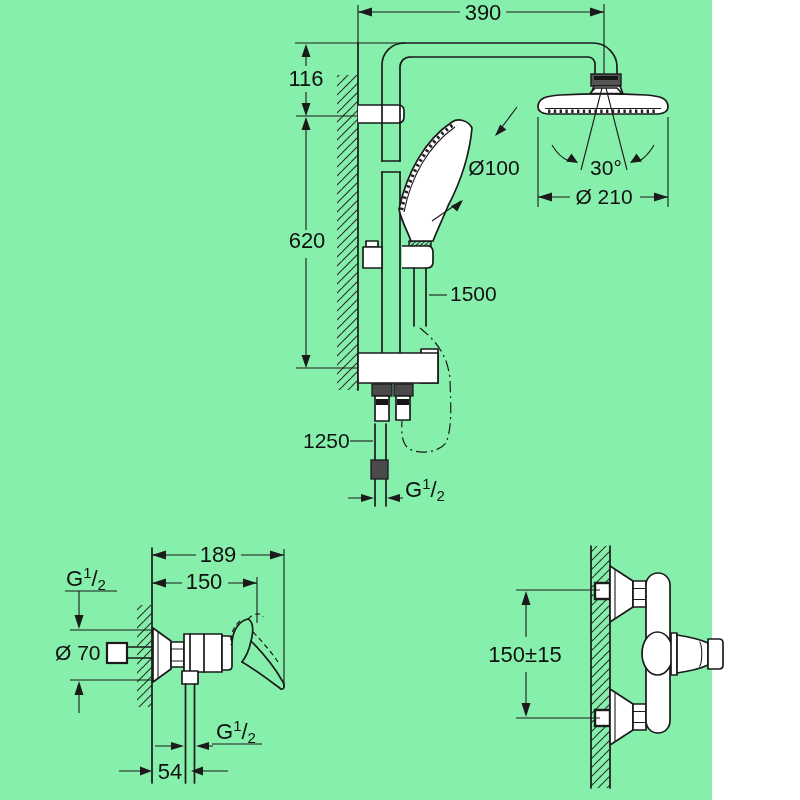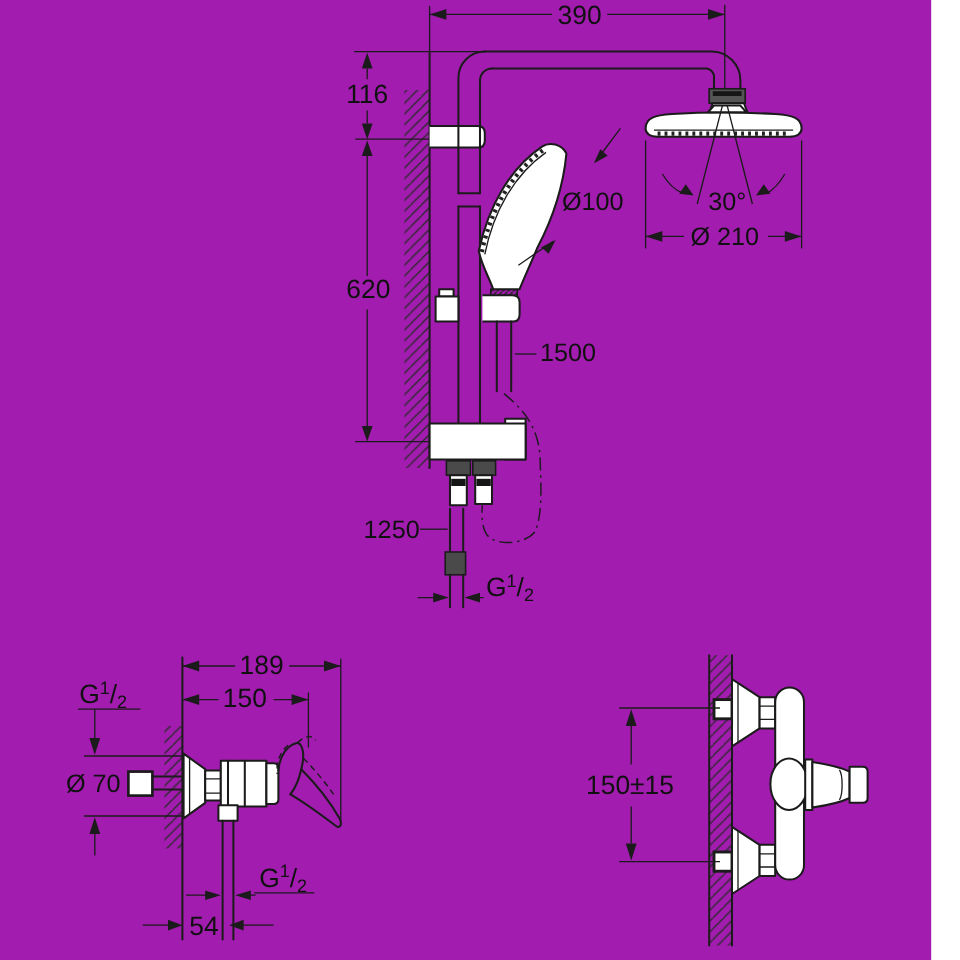--- a/index.html
+++ b/index.html
@@ -1,16 +1,16 @@
 <!DOCTYPE html>
 <html><head>
 <meta charset="utf-8">
 <style>
   html,body{margin:0;padding:0;background:#fff;}
-  .stage{position:relative;width:776px;height:800px;background:#a21caf;font-family:"Liberation Sans",sans-serif;}
+  .stage{position:relative;width:712px;height:800px;background:#86efac;font-family:"Liberation Sans",sans-serif;}
   svg{position:absolute;left:0;top:0;}
   .ol{fill:none;stroke:#1b1b1b;stroke-width:1.7;stroke-linejoin:round;stroke-linecap:round;}
   .olf{fill:#ffffff;stroke:#1b1b1b;stroke-width:1.7;stroke-linejoin:round;}
   .dim{fill:none;stroke:#1b1b1b;stroke-width:1.1;stroke-linecap:butt;}
   .ah{fill:#1b1b1b;stroke:none;}
   .dark{fill:#4a4a4a;stroke:#1b1b1b;stroke-width:1.3;}
   .band{fill:#161616;stroke:none;}
   .dash{fill:none;stroke:#1b1b1b;stroke-width:1.2;stroke-dasharray:5 3.5;}
   .dashdot{fill:none;stroke:#1b1b1b;stroke-width:1.2;stroke-dasharray:11 4 2 4;}
   .spray{fill:none;stroke:#222;stroke-width:3.6;stroke-dasharray:2.4 3.4;}

